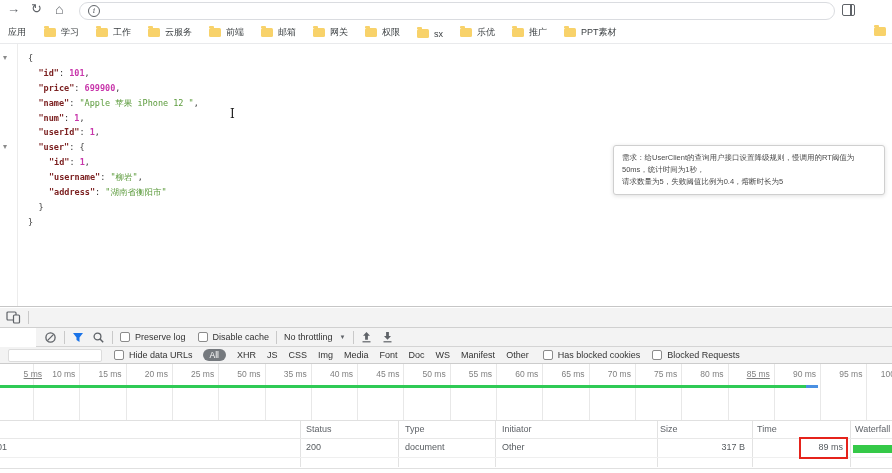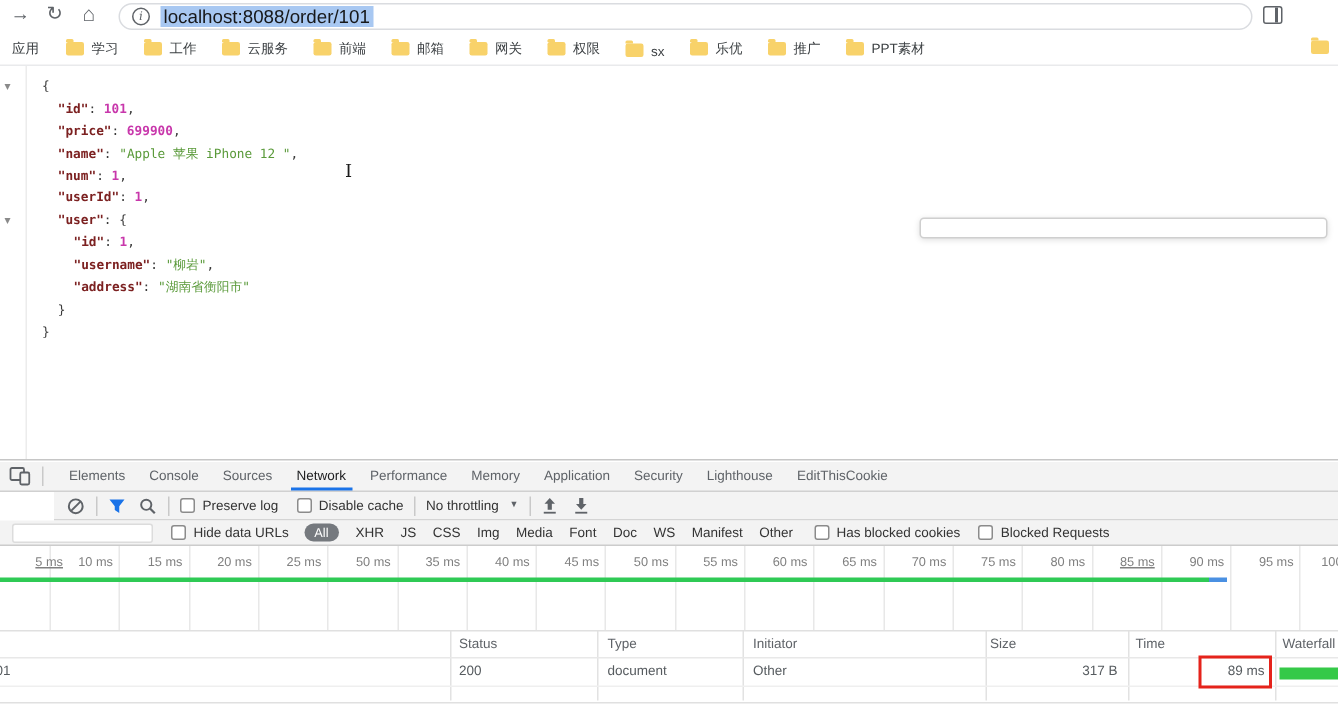--- a/index.html
+++ b/index.html
@@ -85,21 +85,20 @@
 <body>
 
 <div id="screen">
 
   <div id="topbar">
     <span id="fwd" class="navicon">→</span>
     <span id="reload" class="navicon">↻</span>
     <span id="home" class="navicon">⌂</span>
     <div id="addrbar">
       <span class="info-icon">i</span>
-      <span class="url-sel">localhost:8088/order/101</span>
     </div>
     <span id="panelicon"></span>
   </div>
 
   <div id="bookmarksbar">
     <span id="appslabel">应用</span>
     <div id="bookmark-list">
         <div class="bm-item">
           <span class="folder"></span>
           <span class="bm-label">学习</span>
@@ -159,43 +158,33 @@
         <div class="json-line" style="padding-left: 38.5px;"><span class="t-k">"userId"</span><span class="t-p">: </span><span class="t-n">1</span><span class="t-p">,</span></div>
         <div class="json-line" style="padding-left: 38.5px;"><span class="tri">▾</span><span class="t-k">"user"</span><span class="t-p">: {</span></div>
         <div class="json-line" style="padding-left: 49px;"><span class="t-k">"id"</span><span class="t-p">: </span><span class="t-n">1</span><span class="t-p">,</span></div>
         <div class="json-line" style="padding-left: 49px;"><span class="t-k">"username"</span><span class="t-p">: </span><span class="t-s">"柳岩"</span><span class="t-p">,</span></div>
         <div class="json-line" style="padding-left: 49px;"><span class="t-k">"address"</span><span class="t-p">: </span><span class="t-s">"湖南省衡阳市"</span></div>
         <div class="json-line" style="padding-left: 38.5px;"><span class="t-p">}</span></div>
         <div class="json-line" style="padding-left: 28px;"><span class="t-p">}</span></div>
       </div>
     <span id="ibeam">I</span>
     <div id="tooltip">
+      <div>需求：给UserClient的查询用户接口设置降级规则，慢调用的RT阈值为50ms，统计时间为1秒，</div>
+      <div>请求数量为5，失败阈值比例为0.4，熔断时长为5</div>
     </div>
   </div>
 
   <div id="devtools">
 
     <div id="dt-tabs">
       <svg id="deviceicon" width="15" height="13">
         <rect x="1" y="1" width="9" height="8" rx="1" fill="none" stroke="#5f6368" stroke-width="1.2"></rect>
         <rect x="7.5" y="4" width="6" height="8" rx="1" fill="#f3f3f3" stroke="#5f6368" stroke-width="1.2"></rect>
       </svg>
       <span class="vsep"></span>
-      <div id="dt-tab-list">
-          <div class="dt-tab">Elements</div>
-          <div class="dt-tab">Console</div>
-          <div class="dt-tab">Sources</div>
-          <div class="dt-tab active">Network</div>
-          <div class="dt-tab">Performance</div>
-          <div class="dt-tab">Memory</div>
-          <div class="dt-tab">Application</div>
-          <div class="dt-tab">Security</div>
-          <div class="dt-tab">Lighthouse</div>
-          <div class="dt-tab">EditThisCookie</div>
-        </div>
     </div>
 
     <div id="dt-toolbar">
       <span style="width:8px"></span>
       <svg width="13" height="13">
         <circle cx="6.5" cy="6.5" r="4.6" fill="none" stroke="#5f6368" stroke-width="1.3"></circle>
         <line x1="3.4" y1="9.6" x2="9.6" y2="3.4" stroke="#5f6368" stroke-width="1.3"></line>
       </svg>
       <span class="vsep"></span>
       <svg width="12" height="11">

